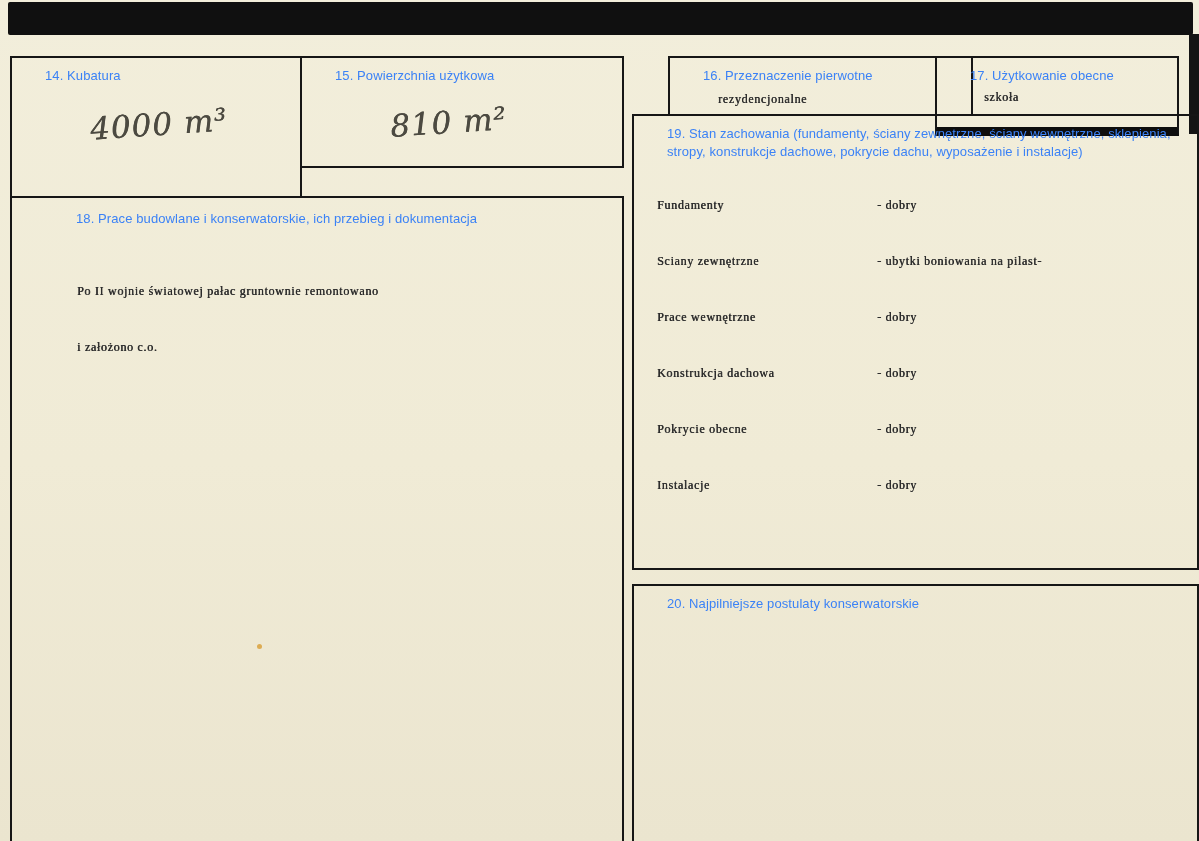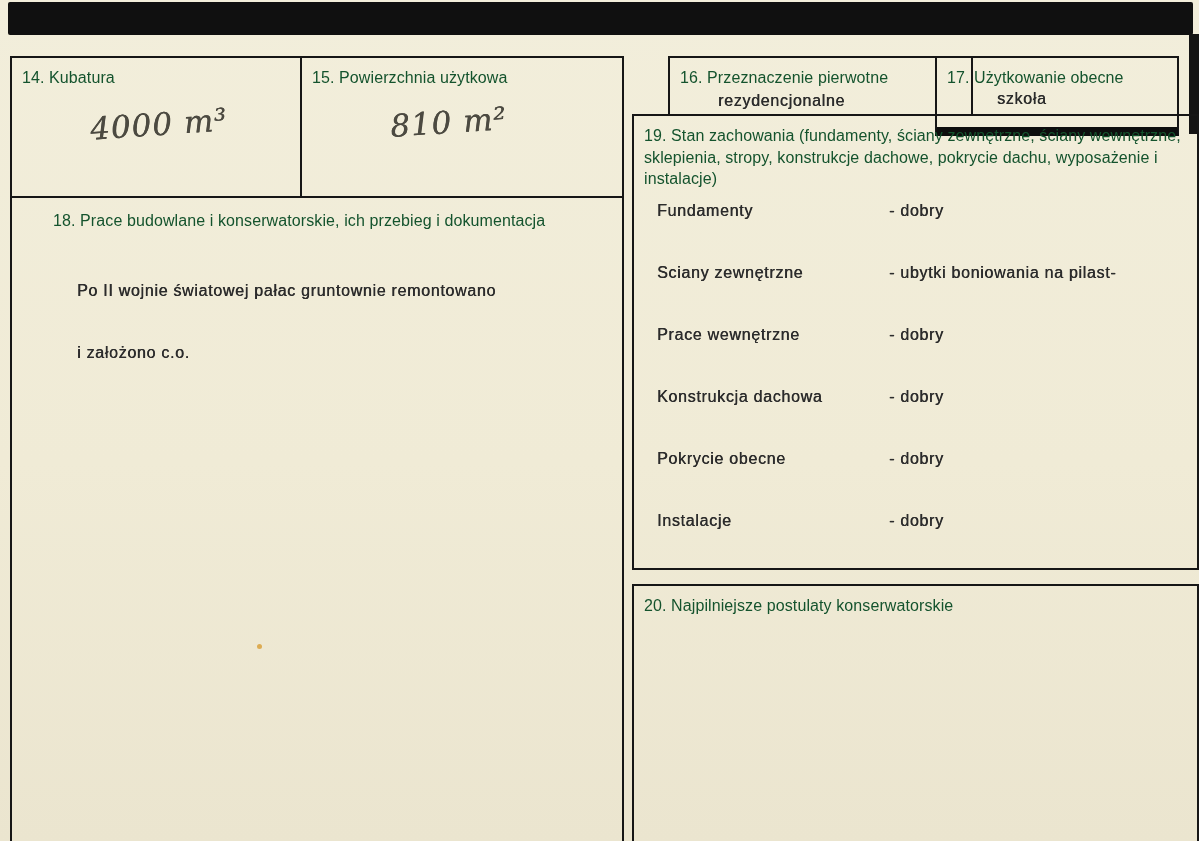--- a/index.html
+++ b/index.html
@@ -3,76 +3,76 @@
 <meta charset="utf-8">
 <style>
   html,body{margin:0;padding:0;}
   body{
     width:1199px;height:841px;position:relative;overflow:hidden;
     background:linear-gradient(180deg,#f2eedb 0%,#f0ebd6 55%,#ebe5cf 100%);
     font-family:"Liberation Sans",sans-serif;color:#1f1f1f;
   }
   .box{position:absolute;border:2px solid #161616;box-sizing:border-box;background:transparent;}
   .label{
-    font-family:"Liberation Sans",sans-serif;font-size:16px;line-height:1.35;
-    color:#14532d;padding:9px 10px 0 10px;letter-spacing:.1px;
+    font-family:"Liberation Sans",sans-serif;font-size:13px;line-height:1.35;
+    color:#3b82f6;padding:9px 10px 0 10px;letter-spacing:.1px;margin-left:23px;
   }
   .typed{
-    font-family:Liberation Sans, sans-serif;
-    font-size:16px;letter-spacing:.7px;color:#2c2c2c;
+    font-family:Liberation Serif, serif;
+    font-size:12px;letter-spacing:.7px;color:#2c2c2c;
     text-shadow:.4px 0 0 #2c2c2c;white-space:pre;
   }
   .hand{
     position:absolute;font-family:"DejaVu Serif",serif;font-style:italic;
     font-size:31px;color:#4c4a41;letter-spacing:1px;transform:rotate(-4deg);
     text-shadow:.3px 0 0 #4c4a41;
   }
   .topbar{position:absolute;left:8px;top:2px;width:1185px;height:33px;background:#101010;border-radius:2px;}
   .edgebar{position:absolute;left:1189px;top:34px;width:10px;height:100px;background:#141414;}
   .rows{position:absolute;left:0;top:176px;width:100%;padding-left:23px;box-sizing:border-box;}
-  .row{display:flex;height:26px;align-items:center;gap:12px;}
+  .row{display:flex;height:26px;align-items:center;}
   .r-name{width:220px;flex:0 0 220px;}
   .r-cont{margin-left:237px;height:26px;display:flex;align-items:center;}
-  .para{position:absolute;left:65px;top:44px;text-align:center;}
+  .para{position:absolute;left:65px;top:50px;text-align:center;}
   .para div{height:26px;display:flex;align-items:center;}
   .speckle{position:absolute;left:245px;top:446px;width:5px;height:5px;border-radius:50%;background:#d9a13c;opacity:.85;}
 </style>
 </head>
 <body>
 
 <div class="topbar"></div>
 <div class="edgebar"></div>
 
 <div class="box" style="left:10px;top:56px;width:292px;height:142px;">
   <div class="label">14. Kubatura</div>
   <div class="hand" style="left:78px;top:48px;">4000 m³</div>
 </div>
 
-<div class="box" style="left:300px;top:56px;width:324px;height:142px;">
+<div class="box" style="left:300px;top:56px;width:324px;height:112px;">
   <div class="label">15. Powierzchnia użytkowa</div>
   <div class="hand" style="left:88px;top:46px;">810 m²</div>
 </div>
 
 <div class="box" style="left:10px;top:196px;width:614px;height:648px;">
   <div class="label" style="padding-top:12px;padding-left:41px;">18. Prace budowlane i konserwatorskie, ich przebieg i dokumentacja</div>
   <div class="para typed">
     <div>Po II wojnie światowej pałac gruntownie remontowano</div>
     <div>i założono c.o.</div>
   </div>
   <div class="speckle"></div>
 </div>
 
 <div class="box" style="left:668px;top:56px;width:305px;height:60px;">
   <div class="label">16. Przeznaczenie pierwotne</div>
   <div class="typed" style="position:absolute;left:48px;top:34px;">rezydencjonalne</div>
 </div>
 
 <div class="box" style="left:935px;top:56px;width:244px;height:80px;border-bottom:9px solid #0e0e0e;">
   <div class="label">17. Użytkowanie obecne</div>
-  <div class="typed" style="position:absolute;left:60px;top:32px;">szkoła</div>
+  <div class="typed" style="position:absolute;left:47px;top:32px;">szkoła</div>
 </div>
 
 <div class="box" style="left:632px;top:114px;width:567px;height:456px;">
   <div class="label" style="max-width:552px;">19. Stan zachowania (fundamenty, ściany zewnętrzne, ściany wewnętrzne, sklepienia, stropy, konstrukcje dachowe, pokrycie dachu, wyposażenie i instalacje)</div>
   <div class="rows typed" style="top:46px;">
     <div class="row">
       <span class="r-name">Fundamenty</span>
       <span class="r-val">- dobry</span>
     </div>
     <div class="row">

